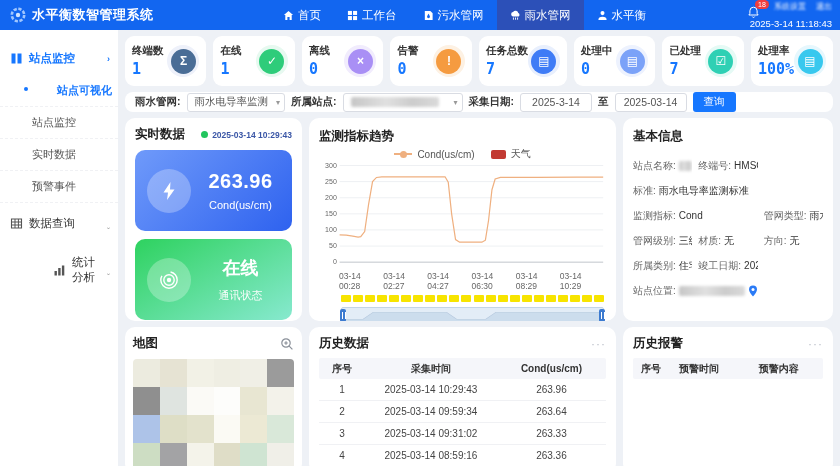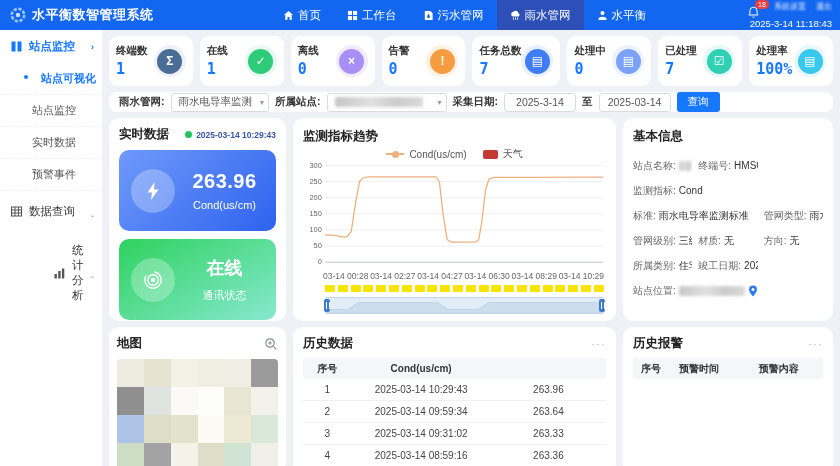--- a/index.html
+++ b/index.html
@@ -17,21 +17,21 @@
   .nav-item svg { width:11px; height:11px; }
   .bell-wrap { position:relative; margin-right:70px; margin-top:-2px; }
   .bell-wrap svg { width:13px; height:13px; }
   .badge { position:absolute; top:-5px; left:8px; background:#f03e3e; color:#fff; font-size:7px;
     border-radius:7px; padding:0 3px; line-height:9px; min-width:9px; text-align:center; }
   .nav-topright { position:absolute; top:1px; right:8px; font-size:8px; display:flex; gap:10px; filter:blur(1.1px); opacity:.95; }
   .nav-time { position:absolute; bottom:1px; right:8px; font-size:9.5px; }
 
   
   .layout { display:flex; height:436px; }
-  .sidebar { width:102px; background:#fff; flex:none; padding-top:0; }
+  .sidebar { width:118px; background:#fff; flex:none; padding-top:12px; }
   .side-group { display:flex; align-items:center; gap:6px; font-size:11.5px; color:#333;
     padding:9px 8px 9px 10px; cursor:pointer; }
   .side-group .chev { margin-left:auto; color:#999; font-size:9px; }
   .side-group.active { color:#1677ff; font-weight:bold; }
   .side-group.active .chev { color:#1677ff; }
   .side-group svg { width:13px; height:13px; flex:none; }
   .submenu .sub-item { font-size:11px; color:#555; padding:8px 6px 8px 32px; position:relative;
     border-bottom:1px dashed #f0f1f4; cursor:pointer; }
   .submenu .sub-item.active { color:#1677ff; font-weight:bold;text-align:right; }
   .submenu .sub-item.active:before { content:""; position:absolute; left:24px; top:12px; width:4px; height:4px;
@@ -430,27 +430,27 @@
      <span>站点名称:</span>
      <span class="redacted" style="width:78px;"></span>
 
    </div>
             <div class="info-row">
      <span>终端号:</span>
      <b>HMSQ_YS002</b>
 
    </div>
             <div class="info-row span2">
+     <span>标准:</span>
+     <b>雨水电导率监测标准</b>
+
+   </div>
+            <div class="info-row span2">
      <span>监测指标:</span>
      <b>Cond</b>
-
-   </div>
-            <div class="info-row span2">
-     <span>标准:</span>
-     <b>雨水电导率监测标准</b>
 
    </div>
             <div class="info-row">
      <span>管网类型:</span>
      <b>雨水管网</b>
 
    </div>
             <div class="info-row">
      <span>管网级别:</span>
      <b>三级管网</b>
@@ -527,20 +527,21 @@
       </div>
 
       <div class="card">
         <div class="panel-head">
           <span class="panel-title">历史数据</span>
           <span class="more-dots">···</span>
         </div>
         <div class="tbl">
           <div class="tbl-head cols-hist">
             <div>序号</div>
+            <div>采集时间</div>
             <div>Cond(us/cm)</div>
           </div>
           <div id="history-body">
               <div class="tbl-row cols-hist">
                 <div>1</div>
                 <div>2025-03-14 10:29:43</div>
                 <div>263.96</div>
               </div>
               <div class="tbl-row cols-hist">
                 <div>2</div>

